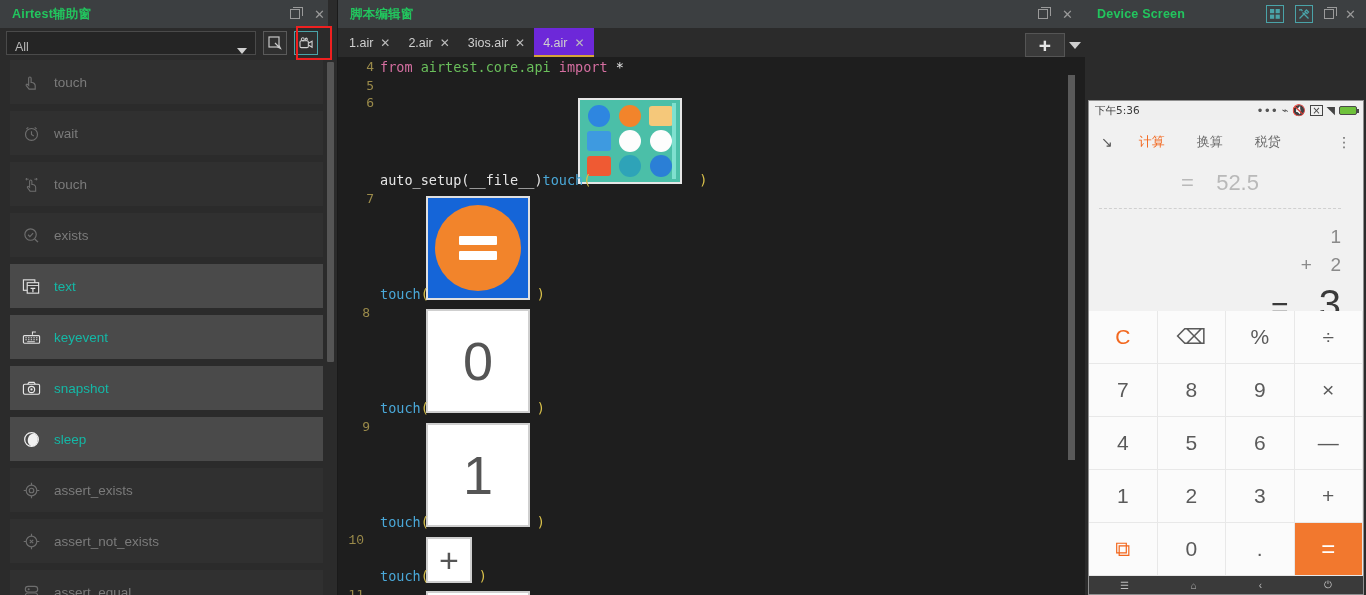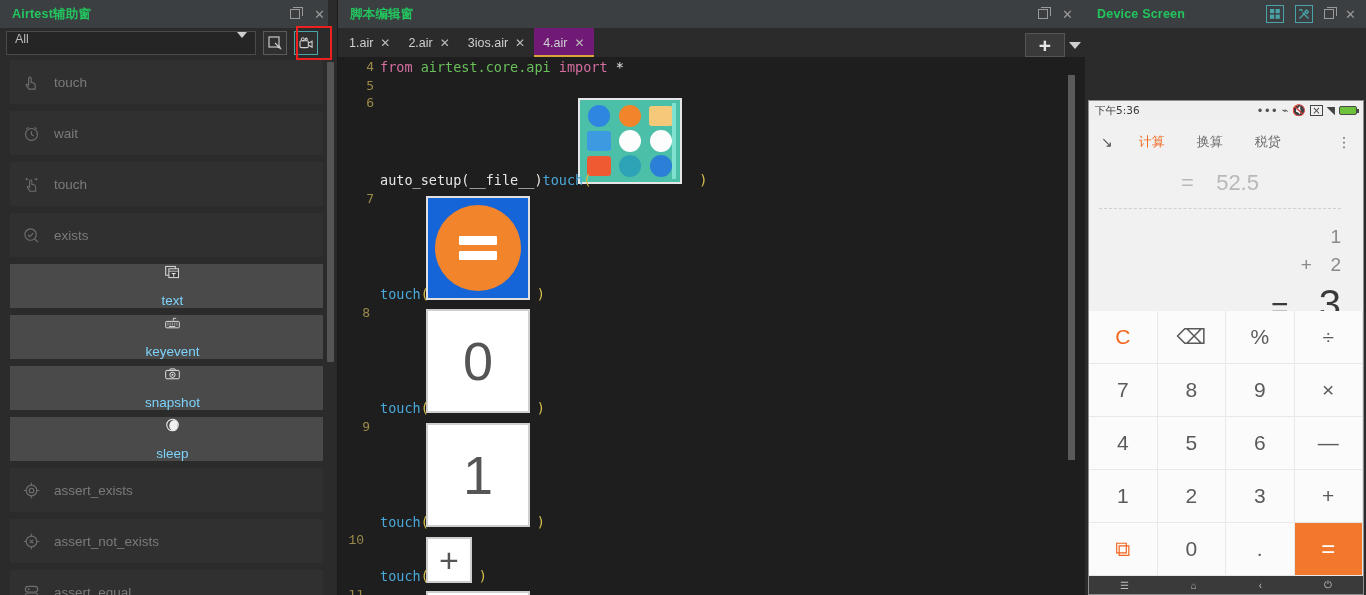--- a/index.html
+++ b/index.html
@@ -47,21 +47,21 @@
 
   
   .side-toolbar {
     height: 30px; display: flex; align-items: center;
     padding: 0 6px; gap: 0px; background:#2b2b2b;
   }
   .filter-select {
     width: 250px; height: 24px;
     background: #252525; border: 1px solid #4a4a4a;
     color: #b8b8b8; font-size: 12.5px;
-    display: flex; align-items: flex-start; padding: 0 8px;
+    display: flex; align-items: flex-end; padding: 0 8px;
     position: relative;
   }
   .filter-select .caret {
     margin-left: auto;
     width: 0; height: 0;
     border-left: 5px solid transparent;
     border-right: 5px solid transparent;
     border-top: 6px solid #cfcfcf;
   }
   .tool-ico-btn {
@@ -82,21 +82,21 @@
   .action-list {
     position: absolute; top: 60px; left: 0; right: 0; bottom: 0;
     overflow: hidden; padding: 0 14px 0 10px;
   }
   .action-item {
     height: 44px; margin-bottom: 7px;
     display: flex; align-items: center;
     padding-left: 12px; gap: 13px;
     background: #303030; color: #7b7b7b;
   }
-  .action-item.enabled { background: #4a4a4a; color: #7dd3fc; flex-direction: column; }
+  .action-item.enabled { background: #4a4a4a; color: #14b8a6; }
   .action-label { font-size: 13.5px; }
   .act-ico { width: 19px; height: 19px; display:block; }
 
   
   .side-scroll {
     position: absolute; right: 3px; top: 62px;
     width: 7px; height: 300px; background: #555; border-radius: 1px;
   }
   .sidebar-gap { position:absolute; right:0; top:0; width:9px; height:595px; background:#2b2b2b; }
 
@@ -108,21 +108,21 @@
   }
   .ed-tabs {
     height: 29px; display: flex; align-items: flex-end;
     background: #2b2b2b; padding-left: 2px;
   }
   .ed-tab {
     height: 29px; display: flex; align-items: center; gap: 7px;
     padding: 0 9px; color: #cfcfcf; font-size: 12.5px;
     background: #2b2b2b; position: relative;
   }
-  .ed-tab.active { background: #701a75; }
+  .ed-tab.active { background: #6d28d9; }
   .ed-tab.active::after {
     content:""; position:absolute; left:0; right:0; bottom:0;
     height:2px; background:#d6a437;
   }
   .ed-tab .x { color:#bdbdbd; font-size:12px; }
   .tabs-right { margin-left:auto; display:flex; align-items:center; padding-right:4px; }
   .plus-btn {
     width: 40px; height: 24px; background:#3a3a3a; border:1px solid #555;
     display:flex; align-items:center; justify-content:center;
     color:#e6e6e6; font-size:21px; font-weight:bold; line-height:1;

